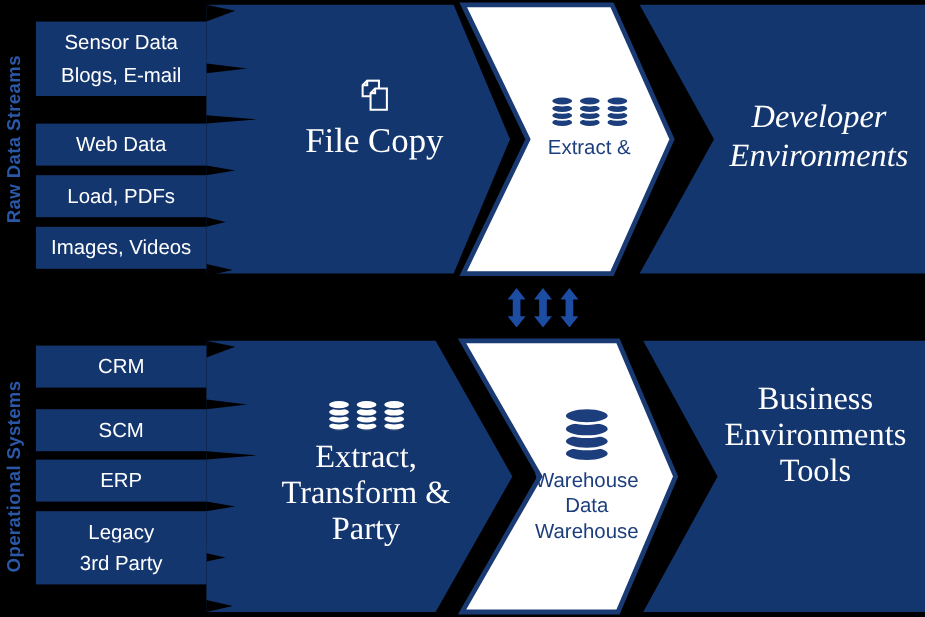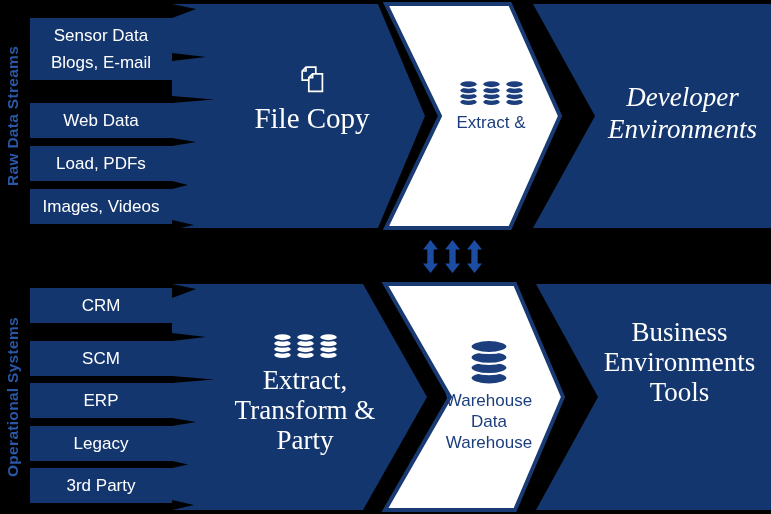--- a/index.html
+++ b/index.html
@@ -93,21 +93,21 @@
     </div>
   <div class="bar" style="top:341px">
       <span>SCM</span>
     </div>
   <div class="bar" style="top:383px">
       <span>ERP</span>
     </div>
   <div class="bar" style="top:426px">
       <span>Legacy</span>
     </div>
-  <div class="bar" style="top:468px">
+  <div class="bar" style="top:452px">
       <span>3rd Party</span>
     </div>
 
   <div class="block" style="left:180px;top:4px;width:264px;height:224px;padding-bottom:30px">
     <svg class="copy-icon mb7" width="25" height="27" viewBox="0 0 25 27">
       <path class="line" d="M6 1.2 H15.8 V14.2 H2.2 V5 Z"></path>
       <path class="line" d="M6 1.2 V5 H2.2"></path>
       <path class="page" d="M12.6 7.8 H22.4 V25.4 H8.8 V11.6 Z"></path>
       <path class="line" d="M12.6 7.8 V11.6 H8.8"></path>
     </svg>

